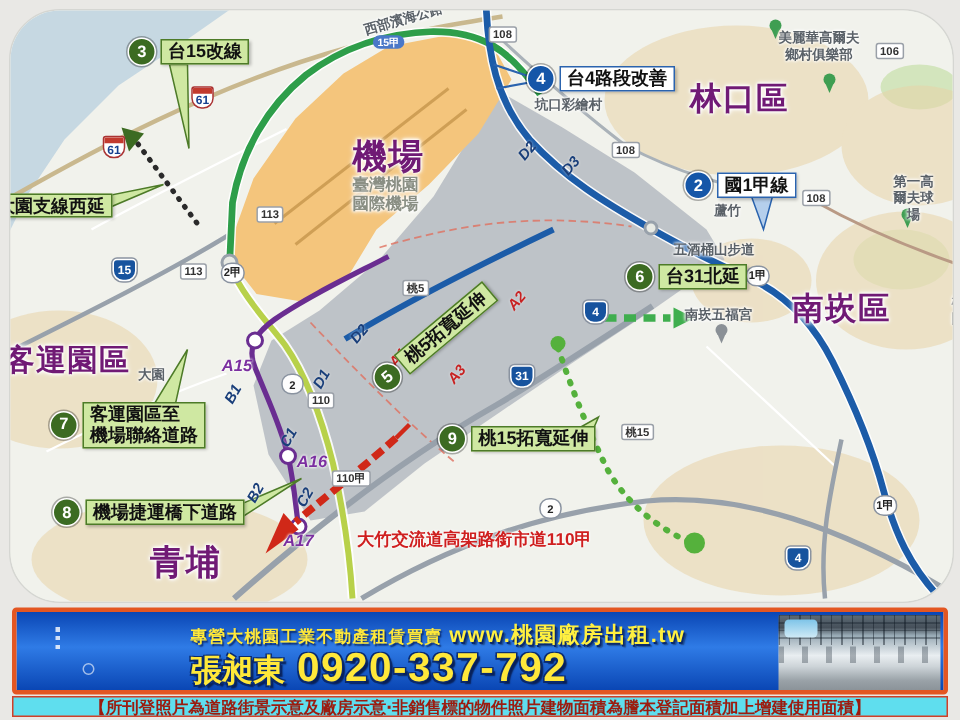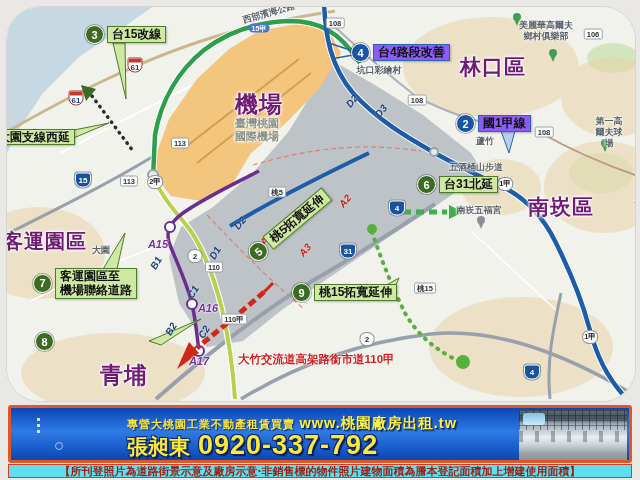--- a/index.html
+++ b/index.html
@@ -20,21 +20,21 @@
     text-shadow:0 0 2px #fff,0 0 2px #fff,0 0 3px #fff;}
   .plabel{position:absolute;display:flex;align-items:center;gap:3px;z-index:30;}
   .pnum{width:17px;height:17px;border-radius:50%;color:#fff;font-weight:bold;font-size:11px;
     display:flex;align-items:center;justify-content:center;flex:0 0 auto;
     border:1px solid #fff;box-shadow:0 0 0 1px rgba(0,0,0,.3);}
   .ptext{border:1.5px solid;padding:0 4px;font-weight:bold;font-size:12px;line-height:1.2;
     white-space:pre-line;color:#111;box-shadow:1px 1px 2px rgba(0,0,0,.25);}
   .green .pnum{background:#3c6b22;}
   .green .ptext{background:#cfe8a2;border-color:#4d7b28;}
   .blue .pnum{background:#1556a8;}
-  .blue .ptext{background:#8b5cf6;border-color:#2a63ae;}
+  .blue .ptext{background:#ffffff;border-color:#2a63ae;}
   .rednote{position:absolute;font-size:11.5px;font-weight:bold;color:#cf1f1f;white-space:nowrap;
     text-shadow:0 0 2px #fff,0 0 2px #fff;z-index:25;}
   .station{position:absolute;transform:translate(-50%,-50%);font-size:11px;font-weight:bold;
     font-style:italic;color:#7b2fa0;text-shadow:0 0 2px #fff,0 0 2px #fff;z-index:22;}
   .zone{position:absolute;font-size:10px;font-weight:bold;font-style:italic;z-index:18;
     text-shadow:0 0 2px rgba(255,255,255,.6);}
   .zone.red{color:#c82222;}
   .zone.navy{color:#1a3f7a;}
   .sh{position:absolute;transform:translate(-50%,-50%);z-index:20;display:flex;align-items:center;
     justify-content:center;font-weight:bold;box-sizing:border-box;}
@@ -278,20 +278,21 @@
           <span class="pnum">5</span>
           <span class="ptext">桃5拓寬延伸</span>
         </div>
         <div class="plabel green" style="left: 32px; top: 267px;">
           <span class="pnum">7</span>
           <span class="ptext">客運園區至
 機場聯絡道路</span>
         </div>
         <div class="plabel green" style="left: 34px; top: 331px;">
           <span class="pnum">8</span>
+          <span class="ptext">機場捷運橋下道路</span>
         </div>
         <div class="plabel green" style="left: 291px; top: 282px;">
           <span class="pnum">9</span>
           <span class="ptext">桃15拓寬延伸</span>
         </div>
         <div class="plabel green" style="left: -8px; top: 128px;">
           <span class="ptext">大園支線西延</span>
         </div>
         <div class="rednote" style="left: 237px; top: 351px;">大竹交流道高架路銜市道110甲</div>
       </div>

